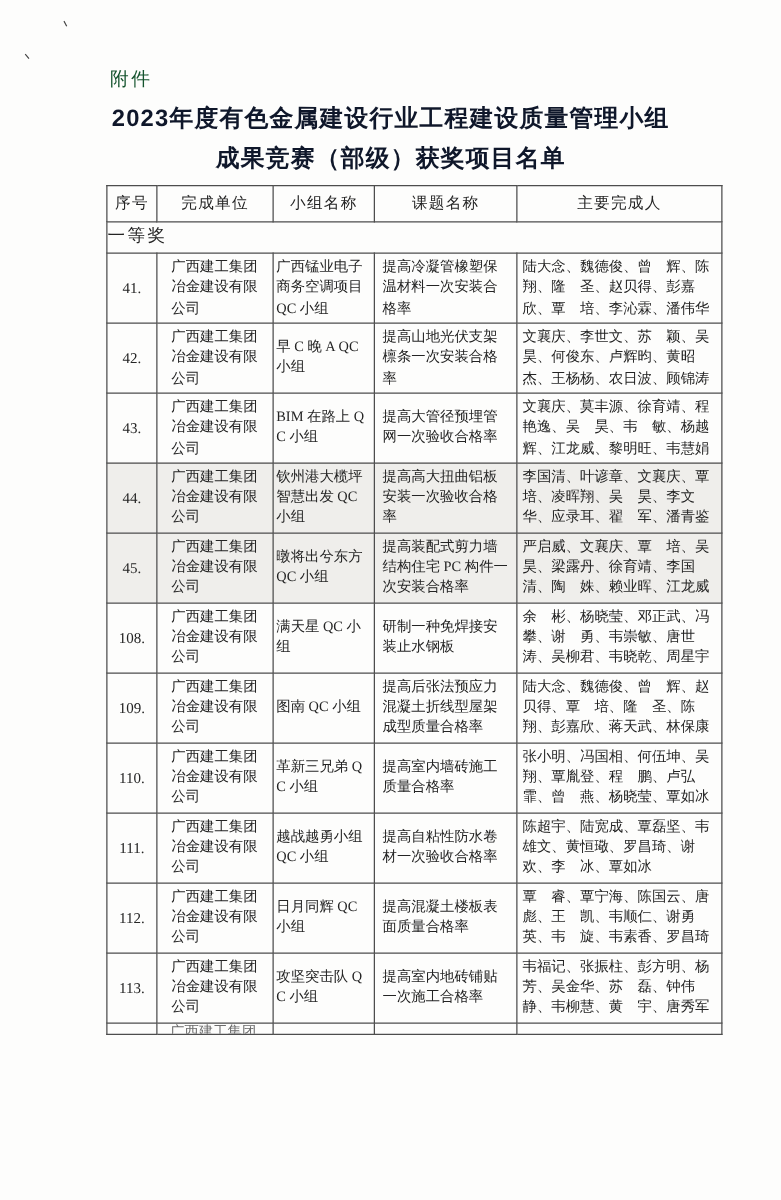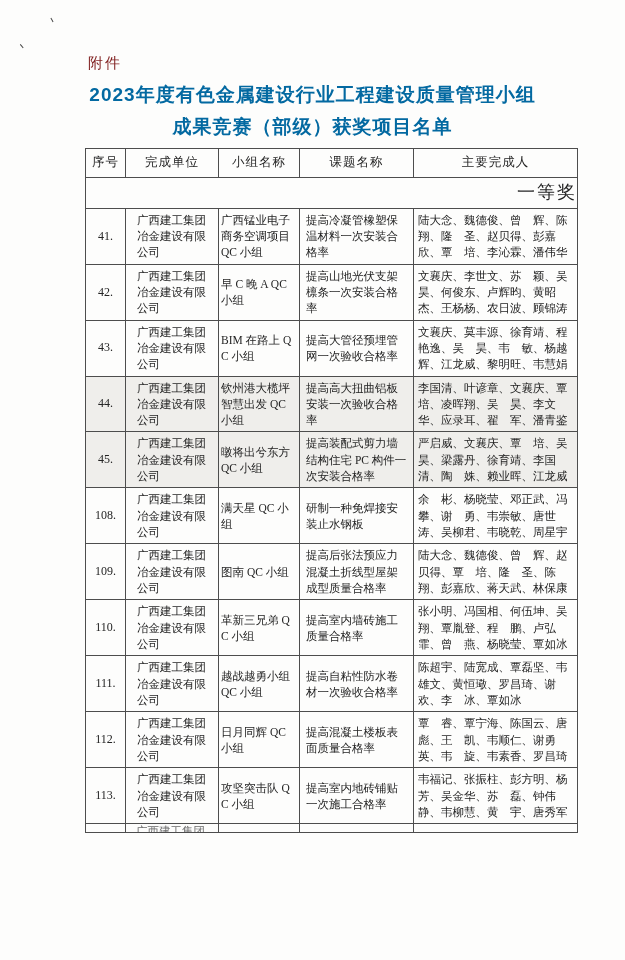--- a/index.html
+++ b/index.html
@@ -21,29 +21,29 @@
     font-size: 11px;
     color: #444;
     line-height: 1;
   }
   .pen-mark.m1 { left: 47px; top: 16px; transform: rotate(8deg); }
   .pen-mark.m2 { left: 17px; top: 42px; transform: rotate(-4deg); }
   .attachment {
     margin: 54px 0 0 88px;
     font-size: 15px;
     letter-spacing: 2px;
-    color: #7f1d1d;
+    color: #14532d;
   }
   .doc-title {
     text-align: center;
     font-family: "Liberation Sans", sans-serif;
     font-weight: bold;
     font-size: 19px;
     letter-spacing: 1px;
-    color: #0369a1;
+    color: #0f172a;
     width: 560px;
     margin: 0 auto;
   }
   .doc-title.line1 { margin-top: 9px; }
   .doc-title.line2 { margin-top: 6px; }
   table.award-table {
     margin: 8px 0 0 85px;
     width: 492px;
     border-collapse: collapse;
     table-layout: fixed;
@@ -64,22 +64,22 @@
     text-align: center;
     height: 22px;
     letter-spacing: 1px;
   }
   col.c-serial  { width: 40px; }
   col.c-unit    { width: 93px; }
   col.c-group   { width: 81px; }
   col.c-topic   { width: 114px; }
   col.c-members { width: 164px; }
   .award-row td {
-    text-align: right;
-    font-size: 18px;
+    text-align: left;
+    font-size: 14px;
     height: 16px;
     letter-spacing: 2px;
     padding: 2px 0;
   }
   td.col-serial  { text-align: center; font-size: 12px; }
   td.col-unit    { padding: 3px 10px 3px 11px; margin-top: 19px; }
   td.col-group   { padding: 3px 2px; }
   td.col-topic   { padding: 3px 6px; }
   td.col-members { padding: 3px 4px; }
   tr.shaded td { background: #efeeeb; }

